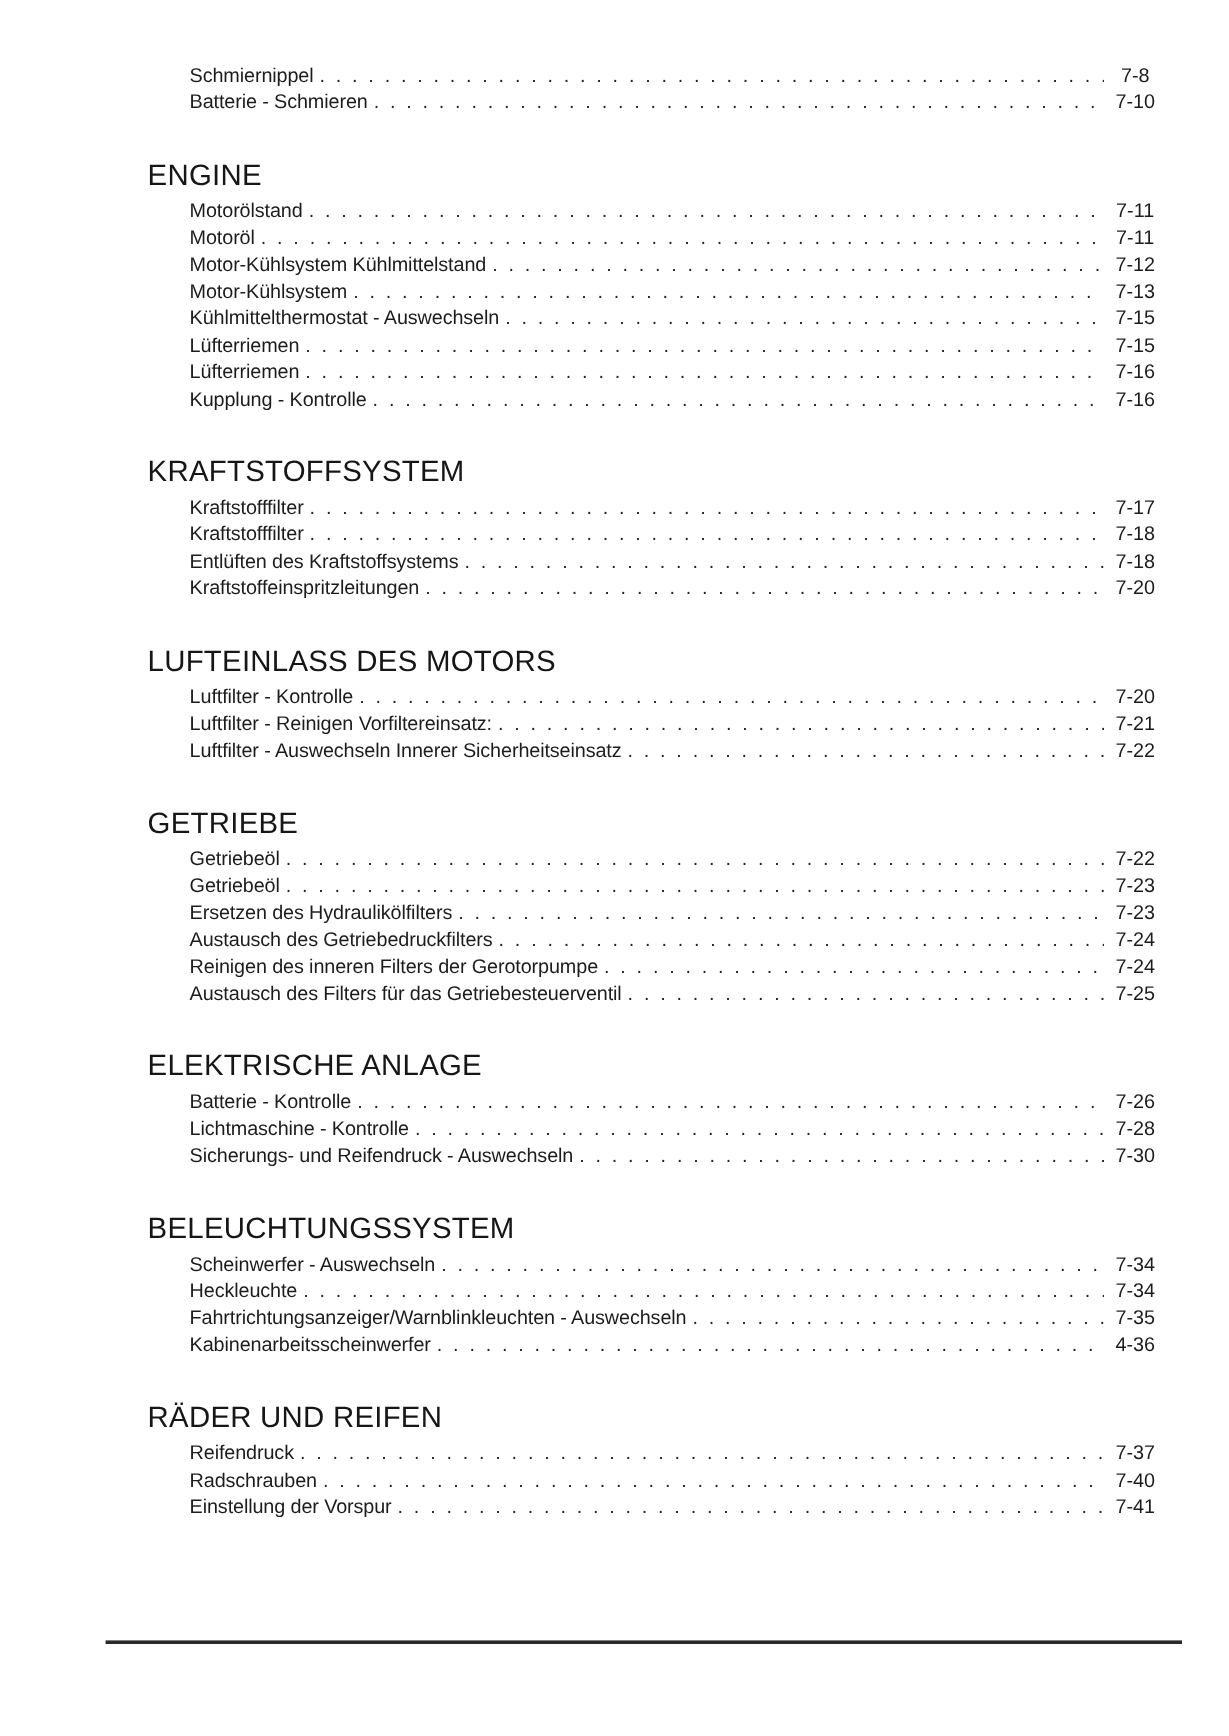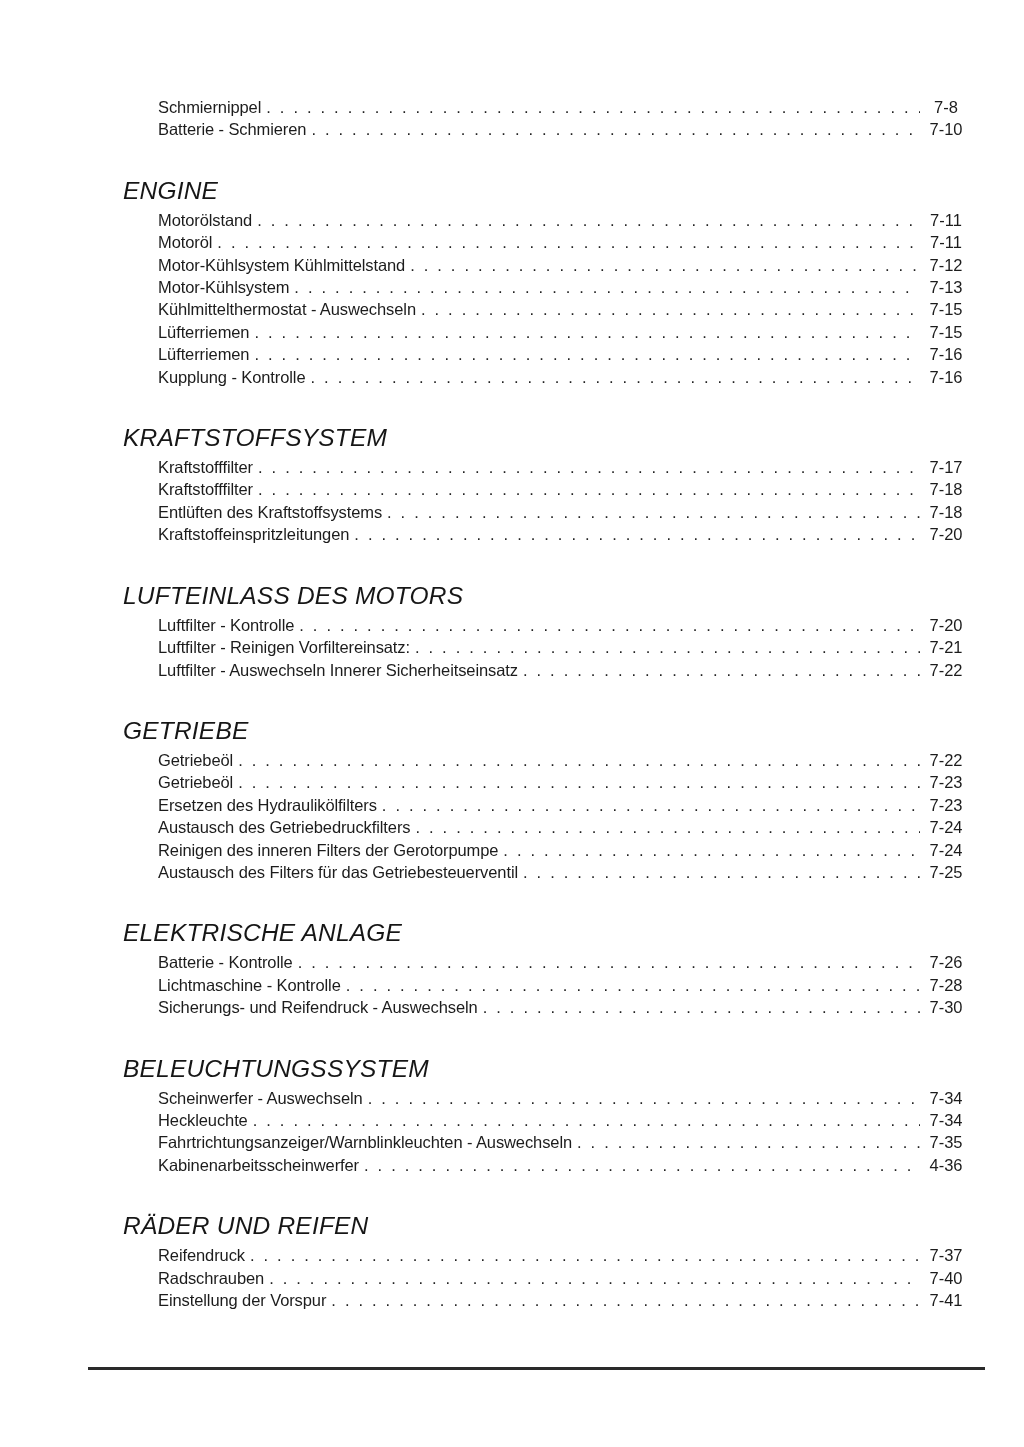--- a/index.html
+++ b/index.html
@@ -10,34 +10,33 @@
     background: #ffffff;
     font-family: "Liberation Sans", sans-serif;
     color: #1c1c1c;
     overflow: hidden;
   }
 
   .page {
     position: relative;
     width: 1024px;
     height: 1447px;
-    padding: 96px 61px 0 123px;
+    padding: 52px 61px 0 123px;
   }
 
   .toc-section { margin-top: 35px; }
   .toc-section:first-child { margin-top: 0; }
 
   .section-title {
     font-size: 24.5px;
     line-height: 30px;
     font-weight: 400;
     letter-spacing: 0.2px;
     color: #161616;
     margin-bottom: 3px;
-    font-style: italic;
   }
 
   .toc-rows { margin-left: 35px; }
 
   .toc-row {
     display: flex;
     align-items: baseline;
     font-size: 16.5px;
     line-height: 22.4px;
     white-space: nowrap;

